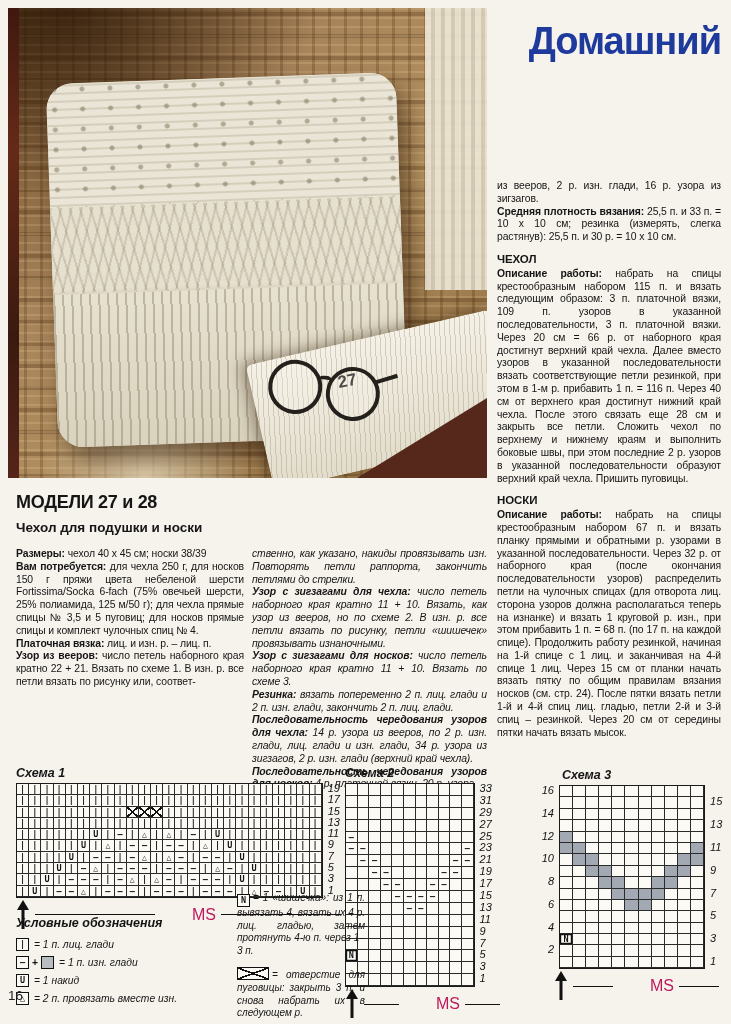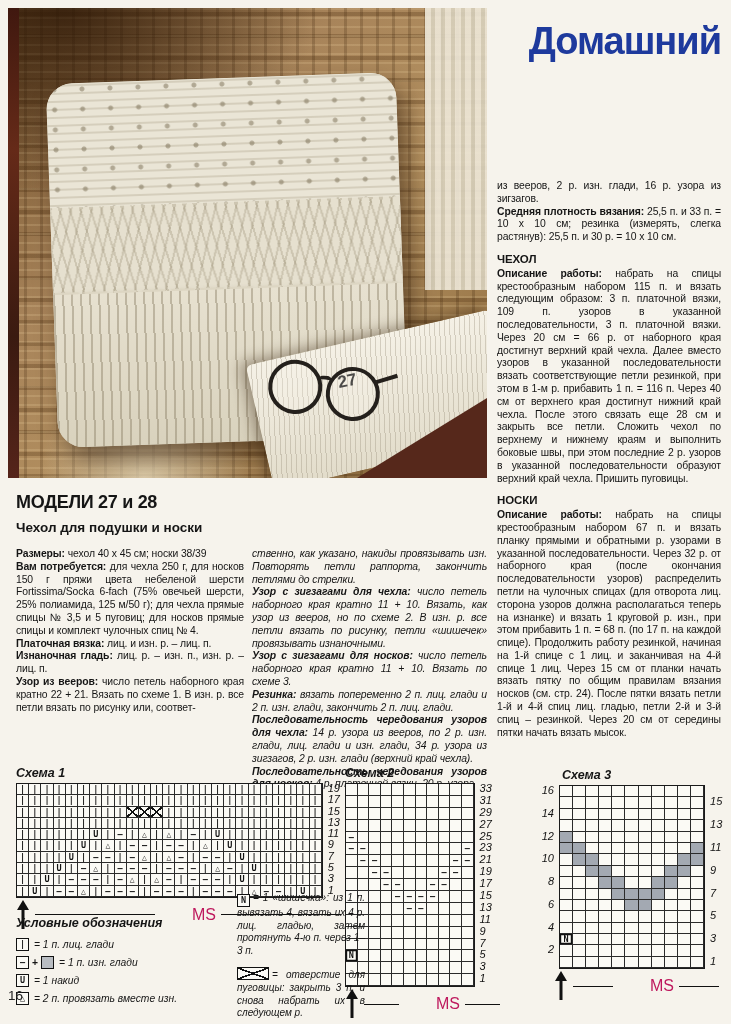--- a/index.html
+++ b/index.html
@@ -181,21 +181,20 @@
       <p><b>Описание работы:</b> набрать на спицы крестообразным набором 67 п. и вязать планку прямыми и обратными р. узорами в указанной последовательности. Через 32 р. от наборного края (после окончания последовательности узоров) распределить петли на чулочных спицах (для отворота лиц. сторона узоров должна располагаться теперь на изнанке) и вязать 1 круговой р. изн., при этом прибавить 1 п. = 68 п. (по 17 п. на каждой спице). Продолжить работу резинкой, начиная на 1-й спице с 1 лиц. и заканчивая на 4-й спице 1 лиц. Через 15 см от планки начать вязать пятку по общим правилам вязания носков (см. стр. 24). После пятки вязать петли 1-й и 4-й спиц лиц. гладью, петли 2-й и 3-й спиц – резинкой. Через 20 см от середины пятки начать вязать мысок.</p>
     </div>
 
   <div class="models-head">МОДЕЛИ 27 и 28</div>
   <div class="models-sub">Чехол для подушки и носки</div>
 
   <div id="col1" class="textcol">
       <p><b>Размеры:</b> чехол 40 х 45 см; носки 38/39</p>
       <p><b>Вам потребуется:</b> для чехла 250 г, для носков 150 г пряжи цвета небеленой шерсти Fortissima/Socka 6-fach (75% овечьей шерсти, 25% полиамида, 125 м/50 г); для чехла прямые спицы № 3,5 и 5 пуговиц; для носков прямые спицы и комплект чулочных спиц № 4.</p>
       <p><b>Платочная вязка:</b> лиц. и изн. р. – лиц. п.</p>
-      <p><b>Изнаночная гладь:</b> лиц. р. – изн. п., изн. р. – лиц. п.</p>
       <p><b>Узор из вееров:</b> число петель наборного края кратно 22 + 21. Вязать по схеме 1. В изн. р. все петли вязать по рисунку или, соответ-</p>
     </div>
   <div id="col2" class="textcol">
       <p>ственно, как указано, накиды провязывать изн. Повторять петли раппорта, закончить петлями до стрелки.</p>
       <p><b>Узор с зигзагами для чехла:</b> число петель наборного края кратно 11 + 10. Вязать, как узор из вееров, но по схеме 2. В изн. р. все петли вязать по рисунку, петли «шишечек» провязывать изнаночными.</p>
       <p><b>Узор с зигзагами для носков:</b> число петель наборного края кратно 11 + 10. Вязать по схеме 3.</p>
       <p><b>Резинка:</b> вязать попеременно 2 п. лиц. глади и 2 п. изн. глади, закончить 2 п. лиц. глади.</p>
       <p><b>Последовательность чередования узоров для чехла:</b> 14 р. узора из вееров, по 2 р. изн. глади, лиц. глади и изн. глади, 34 р. узора из зигзагов, 2 р. изн. глади (верхний край чехла).</p>
       <p><b>Последовательность чередования узоров для носков:</b> 4 р. платочной вязки, 20 р. узора</p>
     </div>

